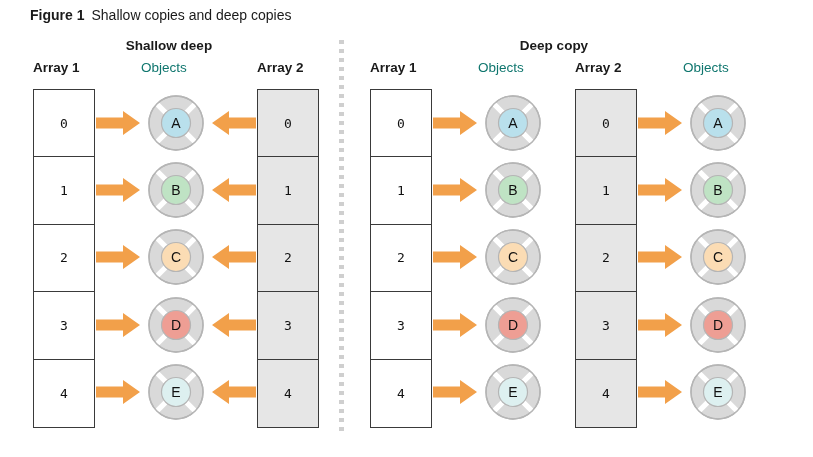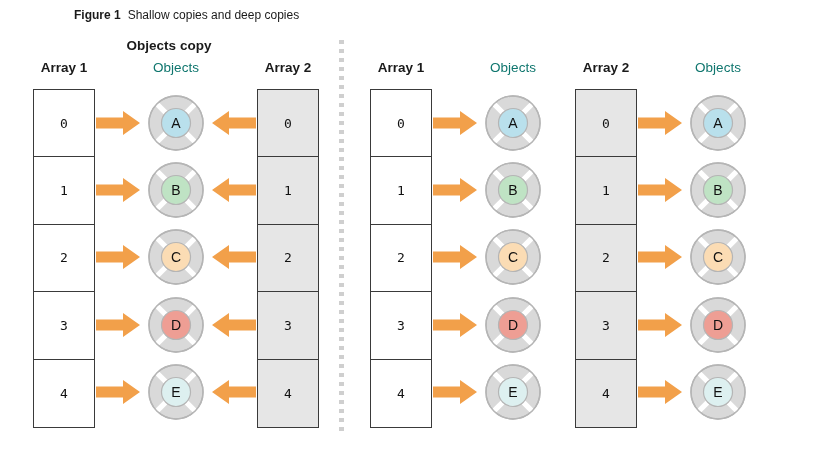--- a/index.html
+++ b/index.html
@@ -14,24 +14,23 @@
     font-family: "Liberation Sans", sans-serif;
     color: #1a1a1a;
     overflow: hidden;
   }
 
   
   #figure-caption {
     position: absolute;
     left: 30px;
     top: 5px;
-    font-size: 12px;
+    font-size: 14px;
     line-height: 20px;
     white-space: nowrap;
-    margin-left: 44px;
   }
   #figure-caption .fig-label {
     font-weight: bold;
     margin-right: 7px;
   }
   #figure-caption .fig-title {
     font-weight: normal;
   }
 
   
@@ -68,21 +67,21 @@
 
   
   .column {
     position: absolute;
     top: 0;
   }
   .column-heading {
     position: absolute;
     top: 26px;
     width: 100%;
-    text-align: center;
+    text-align: left;
     white-space: nowrap;
     font-size: 13px;
   }
   .column-heading.bold   { font-weight: bold;  font-size: 13.5px; }
   .column-heading.normal { font-weight: normal; font-size: 13.5px; color: #0f766e; }
 
   
   .array-col { width: 62px; }
   .array-box {
     position: absolute;
@@ -144,21 +143,21 @@
 </head>
 <body>
 
 <div id="figure-caption">
   <span class="fig-label">Figure 1</span><span class="fig-title">Shallow copies and deep copies</span>
 </div>
 
 <div id="center-divider"></div>
 
 <div class="panel" id="panel-shallow">
-  <div class="panel-title">Objects copy</div>
+  <div class="panel-title">Shallow deep</div>
 <div class="column array-col" style="left: 33px;">
       <div class="column-heading bold">Array 1</div>
       <div class="array-box plain">
         <div class="array-cell">0</div>
         <div class="array-cell">1</div>
         <div class="array-cell">2</div>
         <div class="array-cell">3</div>
         <div class="array-cell">4</div>
       </div>
     </div>
@@ -291,20 +290,21 @@
       </svg>
     </div>
     <div class="arrow" style="left: 212px; top: 324.6px; width: 44px;">
       <svg width="44" height="24" viewBox="0 0 44 24">
         <path d="M44 6.5 L17 6.5 L17 0 L0 12 L17 24 L17 17.5 L44 17.5 Z" fill="#F2A04A"></path>
       </svg>
     </div>
   </div>
 
 <div class="panel" id="panel-deep">
+  <div class="panel-title">Deep copy</div>
 <div class="column array-col" style="left: 26px;">
       <div class="column-heading bold">Array 1</div>
       <div class="array-box plain">
         <div class="array-cell">0</div>
         <div class="array-cell">1</div>
         <div class="array-cell">2</div>
         <div class="array-cell">3</div>
         <div class="array-cell">4</div>
       </div>
     </div>

